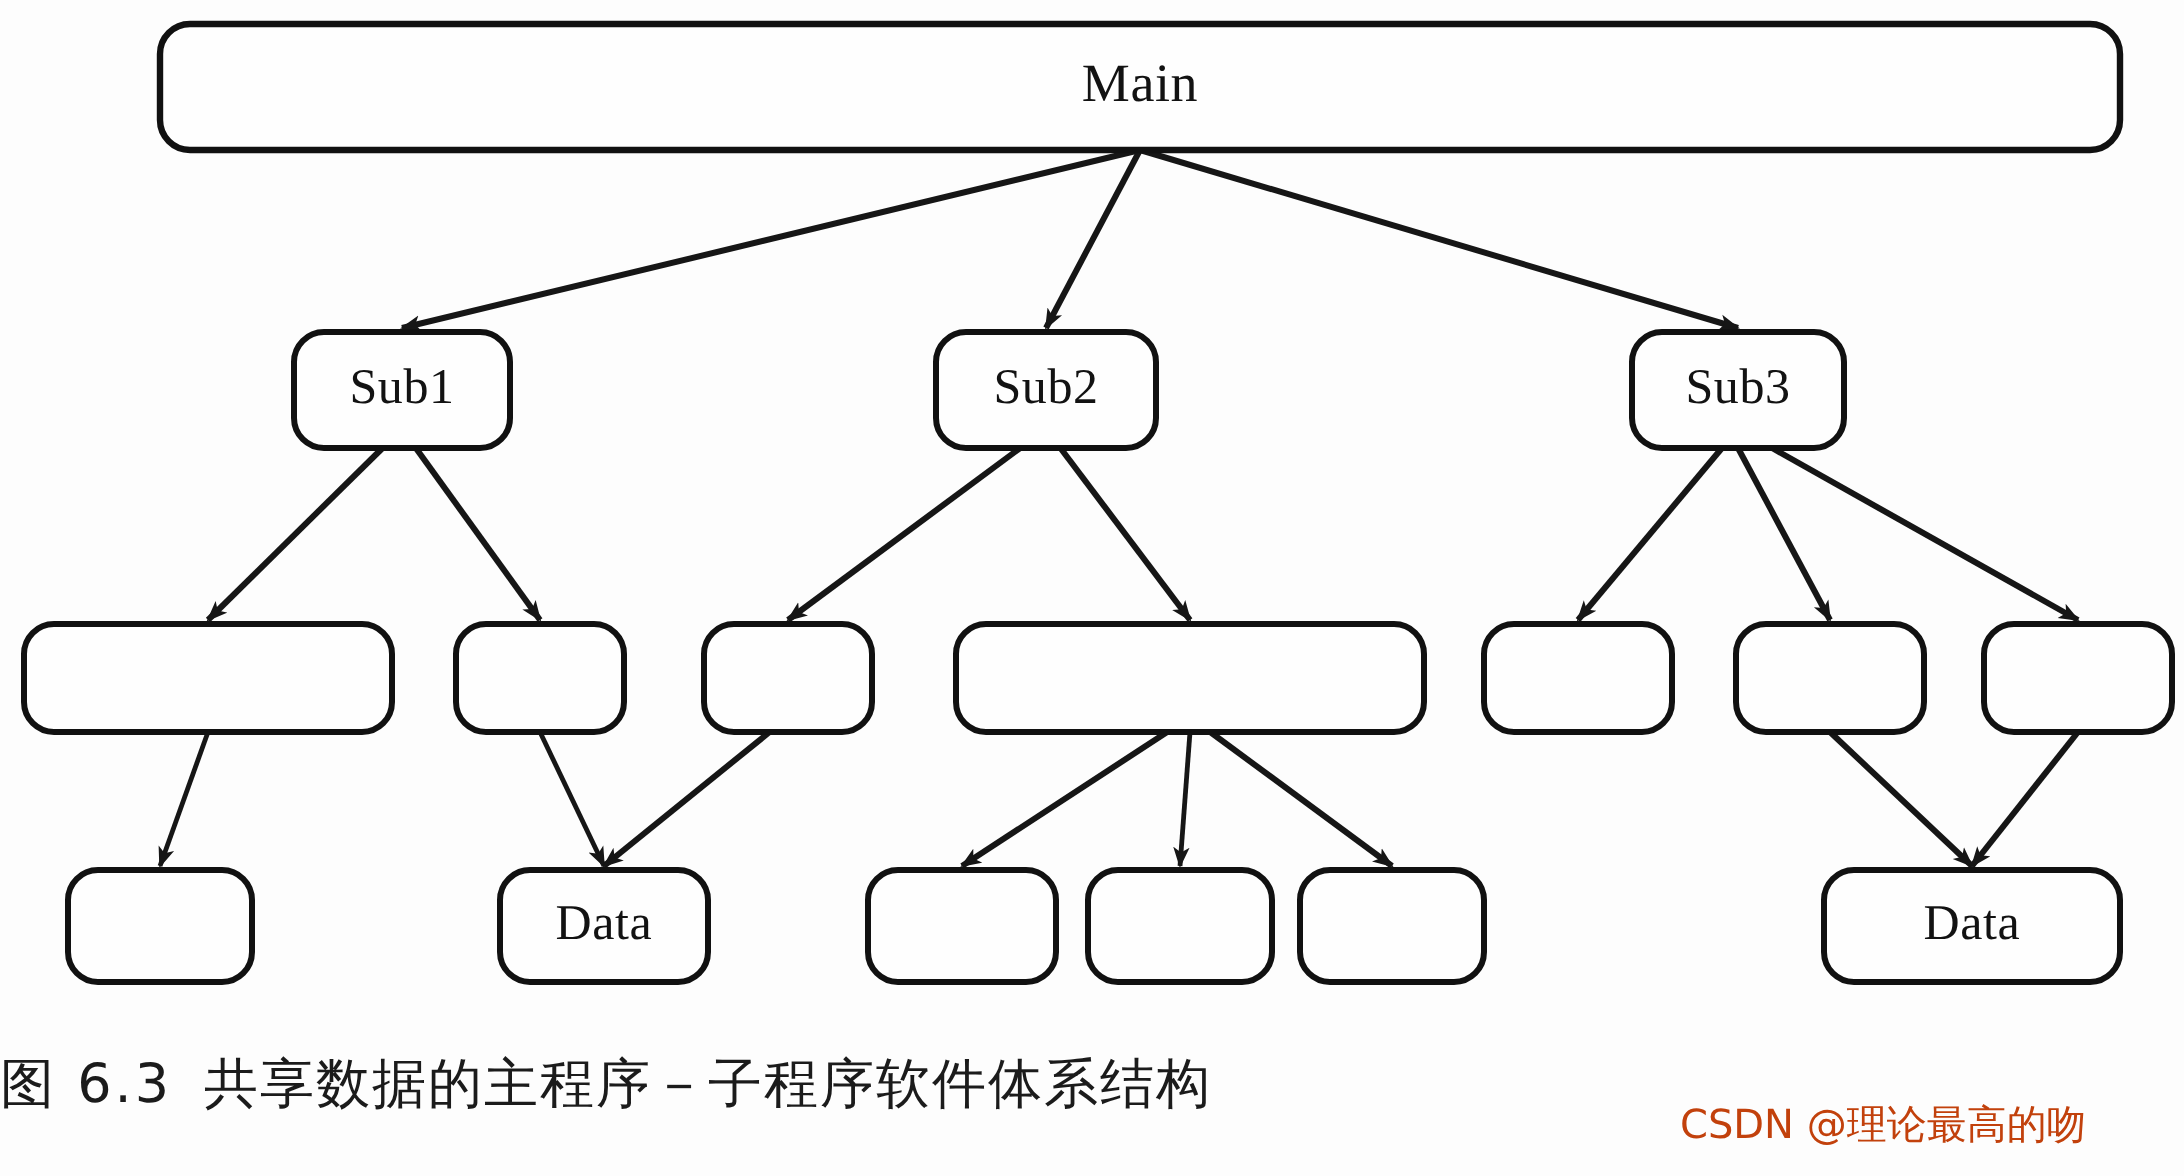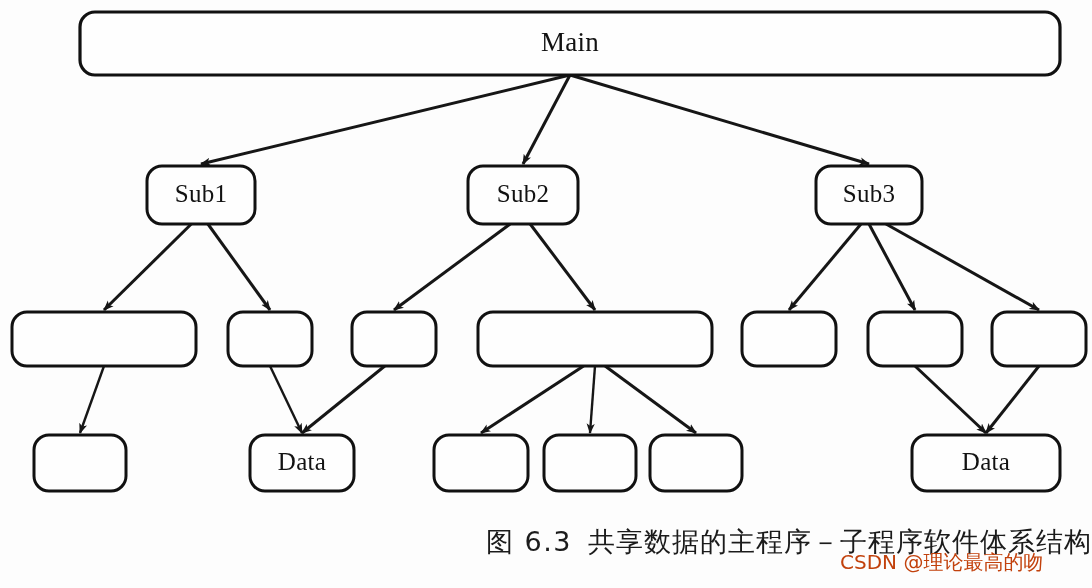--- a/index.html
+++ b/index.html
@@ -55,21 +55,21 @@
     letter-spacing: 0.3px;
   }
   .node-label.big {
     font-size: 27px;
   }
   #caption {
     position: absolute;
     left: 0;
     top: 524px;
     width: 1092px;
-    text-align: right;
+    text-align: left;
     font-family: "DejaVu Sans", "Liberation Sans", sans-serif;
     font-size: 27px;
     color: #1b1b1b;
     letter-spacing: 1px;
     white-space: nowrap;
   }
   #caption .fig-no {
     letter-spacing: 1.5px;
     margin-right: 16px;
   }

